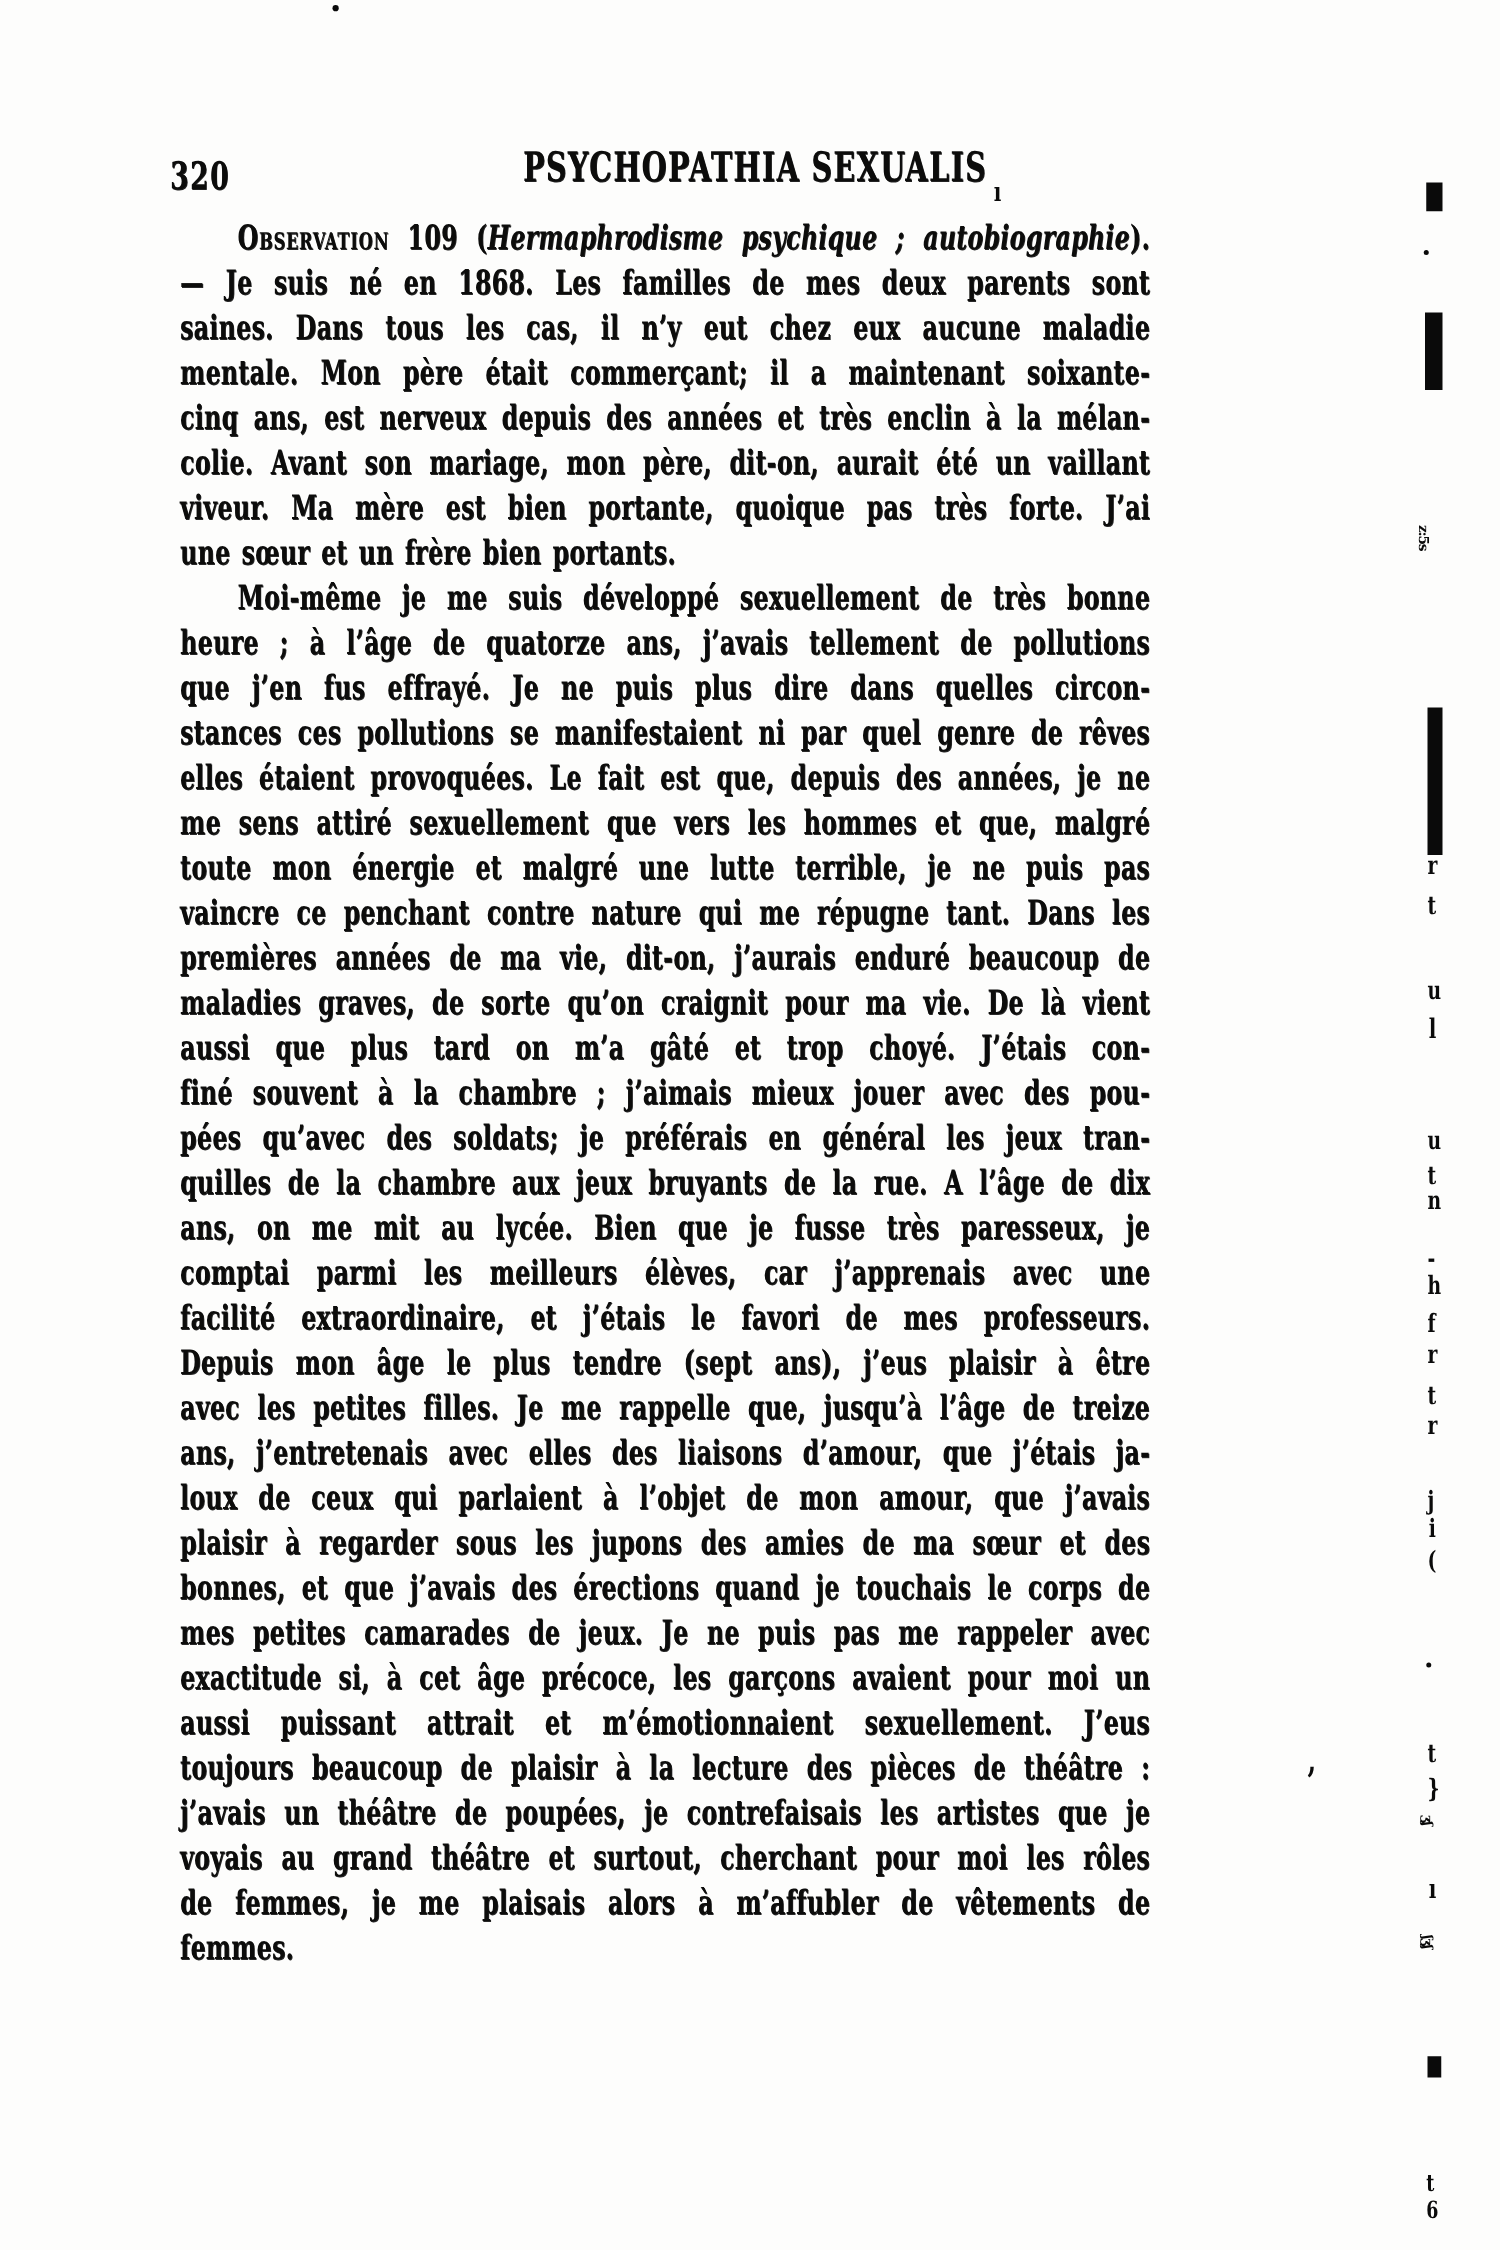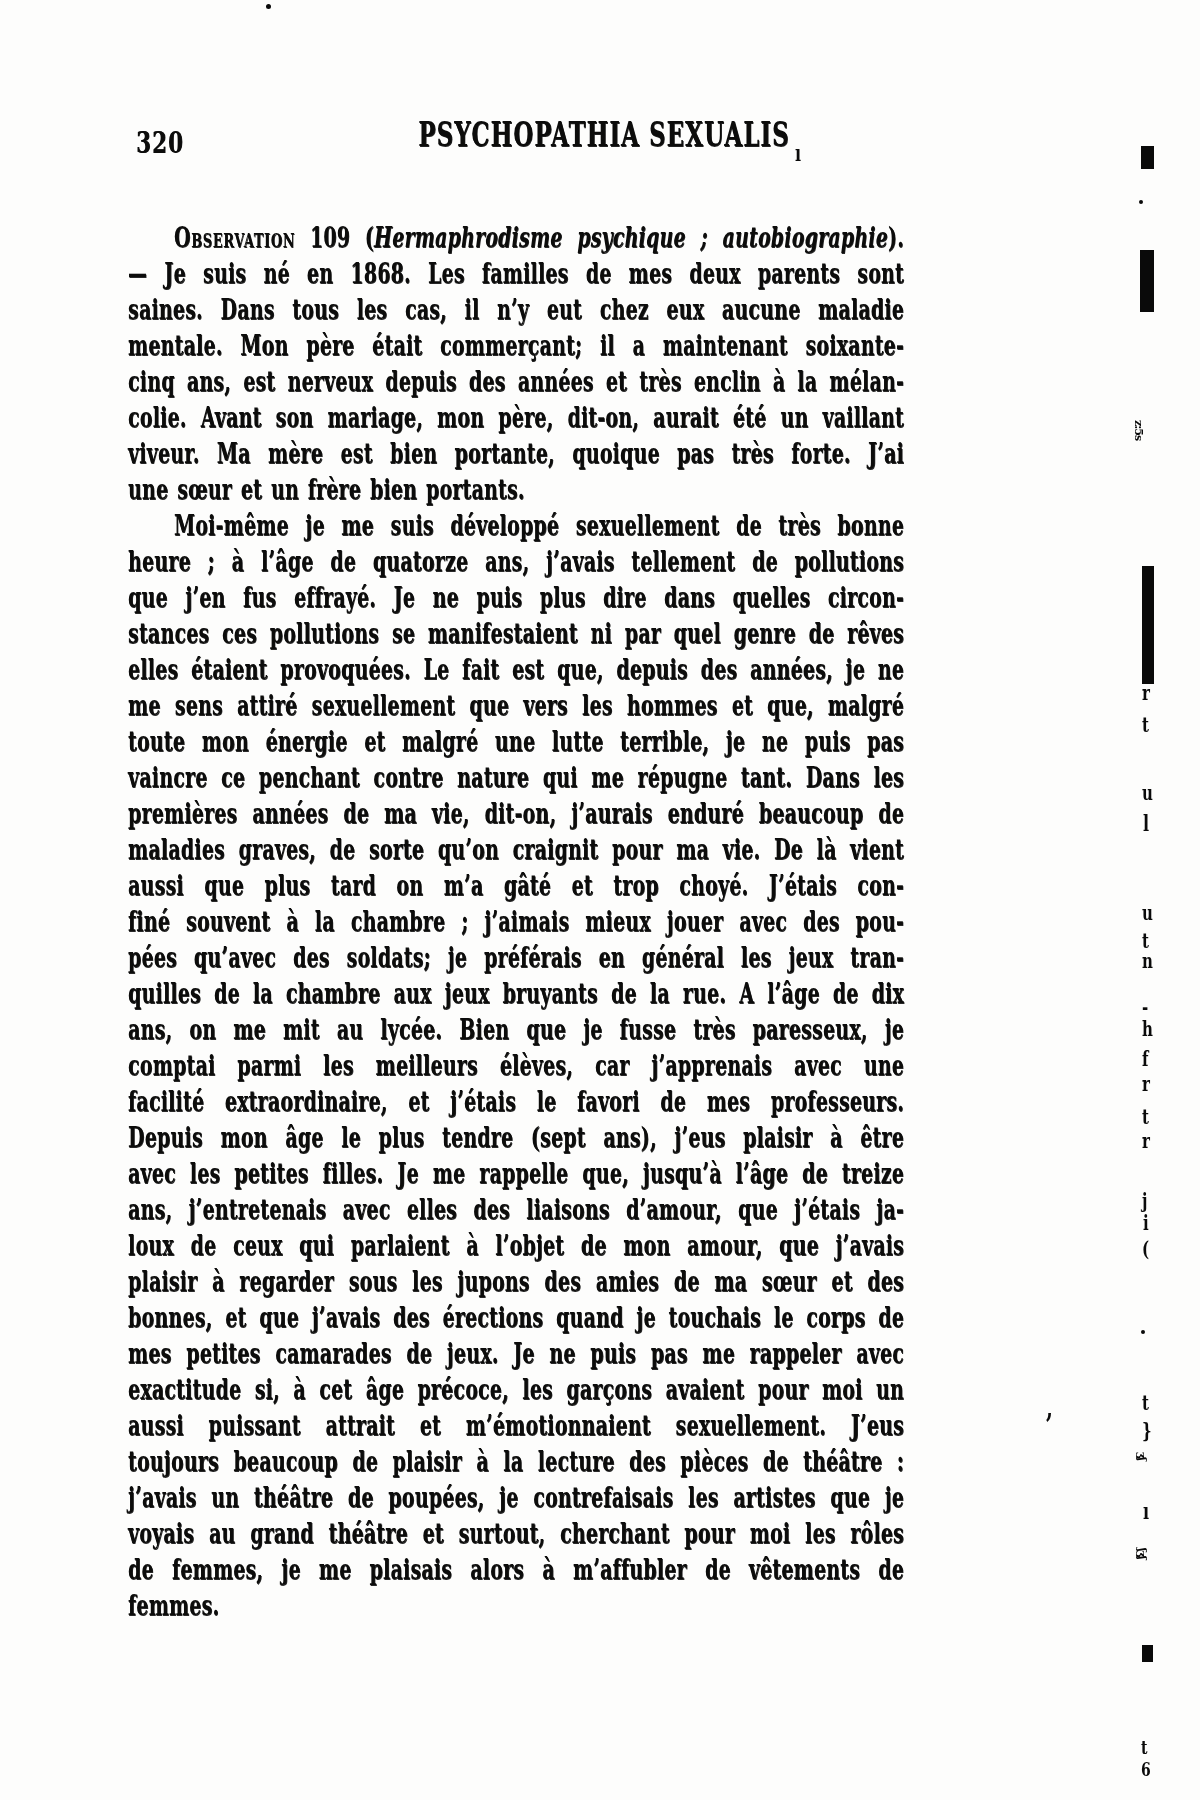--- a/index.html
+++ b/index.html
@@ -22,23 +22,22 @@
     text-shadow:0.5px 0.3px 0.3px rgba(10,10,10,.9);
   }
   .running-title{
     position:absolute;left:604px;top:120px;
     font-size:23px;font-weight:700;letter-spacing:1px;white-space:nowrap;
     line-height:30px;transform:translateX(-50%) scaleY(1.42);transform-origin:50% 50%;
     text-shadow:0.6px 0.4px 0.4px rgba(10,10,10,.9);
   }
   
   .textblock{
-    position:absolute;left:128px;top:173px;width:776px;
+    position:absolute;left:144px;top:173px;width:776px;
     font-weight:700;
-    margin-top:46px;
   }
   .line{
     height:36px;line-height:36px;font-size:19px;
     text-align:justify;text-align-last:justify;
     transform:scaleY(1.42);transform-origin:50% 50%;
     word-spacing:2px;letter-spacing:0.2px;
     text-shadow:0.6px 0.4px 0.4px rgba(10,10,10,.88);
     white-space:normal;overflow:visible;
   }
   .line.indent{text-indent:46px;}

